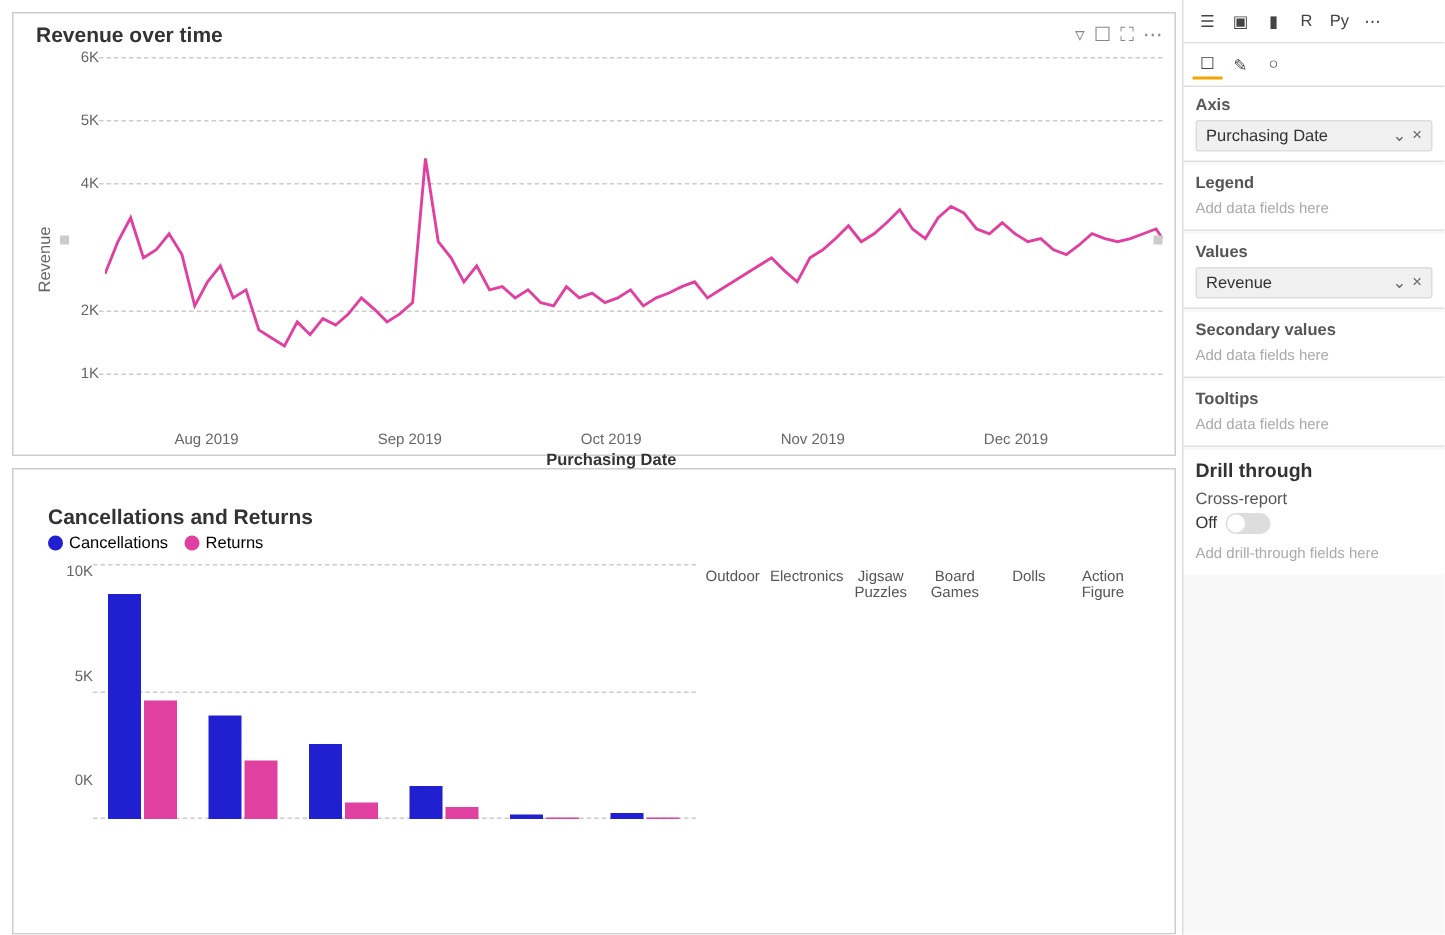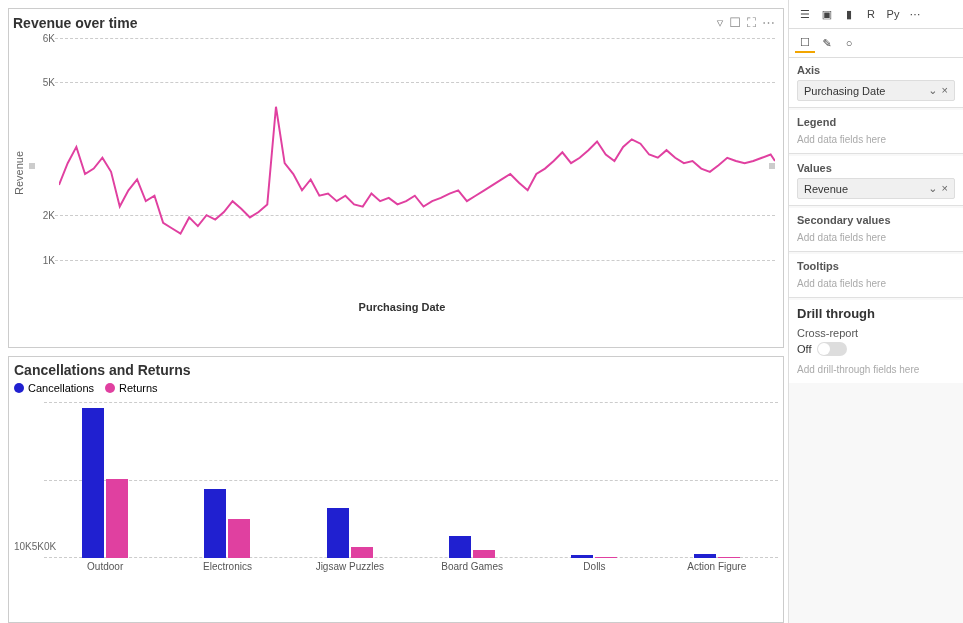--- a/index.html
+++ b/index.html
@@ -1,48 +1,48 @@
 <!DOCTYPE html>
 <html><head>
   <meta charset="utf-8">
   <style>
     * { box-sizing: border-box; margin: 0; padding: 0; }
     body { font-family: 'Segoe UI', Arial, sans-serif; font-size: 12px; background: #fff; display: flex; width: 963px; height: 623px; overflow: hidden; }
 
     .main-content { flex: 1; display: flex; flex-direction: column; padding: 8px 4px 0 8px; overflow: hidden; }
 
     
-    .revenue-chart { border: 1px solid #ccc; margin-bottom: 8px; padding: 6px 8px 4px 4px; position: relative; background: #fff; height: 340px; }
+    .revenue-chart { border: 1px solid #ccc; margin-bottom: 8px; padding: 6px 8px 4px 15px; position: relative; background: #fff; height: 296px; }
     .chart-header { display: flex; align-items: center; justify-content: space-between; margin-bottom: 2px; }
     .chart-title { font-size: 14px; font-weight: 600; color: #333; }
     .chart-icons { display: flex; gap: 6px; color: #888; font-size: 13px; }
     .chart-body { display: flex; height: 280px; }
     .y-axis-label { writing-mode: vertical-rl; transform: rotate(180deg); font-size: 11px; color: #666; margin-right: 4px; display: flex; align-items: center; justify-content: center; }
     .chart-area { flex: 1; display: flex; flex-direction: column; }
     .y-gridlines { flex: 1; position: relative; }
     .y-tick { position: absolute; width: 100%; display: flex; align-items: center; }
     .y-tick-label { font-size: 10px; color: #666; width: 26px; text-align: right; margin-right: 0; }
     .gridline { flex: 1; border-top: 1px dashed #ccc; }
     .line-chart-svg { position: absolute; top: 0; left: 30px; right: 0; bottom: 0; }
     .x-axis { display: flex; justify-content: space-around; padding: 2px 30px 0 30px; }
     .x-tick { font-size: 10px; color: #666; }
     .x-axis-label { text-align: center; font-size: 11px; color: #333; font-weight: 600; margin-top: 2px; }
     .chart-border-indicator { position: absolute; left: 0; top: 50%; width: 6px; height: 6px; background: #ccc; transform: translateY(-50%); }
     .chart-border-indicator-right { position: absolute; right: 0; top: 50%; width: 6px; height: 6px; background: #ccc; transform: translateY(-50%); }
 
     
-    .bar-chart-container { border: 1px solid #ccc; padding: 5px; flex: 1; background: #fff; }
+    .bar-chart-container { border: 1px solid #ccc; padding: 23px; flex: 1; background: #fff; }
     .bar-chart-title { font-size: 14px; font-weight: 600; color: #333; margin-bottom: 4px; }
     .bar-legend { display: flex; gap: 11px; margin-bottom: 8px; font-size: 11px; }
     .legend-item { display: flex; align-items: center; gap: 4px; }
     .legend-dot { width: 10px; height: 10px; border-radius: 50%; }
     .bar-chart-body { display: flex; height: 170px; }
-    .bar-y-axis { display: flex; flex-direction: row; justify-content: space-between; padding-bottom: 20px; width: 30px; align-items: flex-end; }
+    .bar-y-axis { display: flex; flex-direction: column; justify-content: space-between; padding-bottom: 20px; width: 30px; }
     .bar-y-label { font-size: 10px; color: #666; text-align: right; }
-    .bar-area { flex: 1; display: flex; flex-direction: column; }
+    .bar-area { flex: 1; display: flex; flex-direction: row; }
     .bars-row { flex: 1; display: flex; align-items: flex-end; gap: 0; position: relative; }
     .bar-gridlines { position: absolute; top: 0; left: 0; right: 0; bottom: 0; display: flex; flex-direction: column; justify-content: space-between; pointer-events: none; }
     .bar-gridline { border-top: 1px dashed #ccc; width: 100%; }
     .bar-group { display: flex; flex-direction: column; align-items: center; flex: 1; height: 100%; justify-content: flex-end; position: relative; z-index: 1; }
     .bar-pair { display: flex; gap: 2px; align-items: flex-end; }
     .bar { width: 22px; }
     .bar-x-labels { display: flex; }
     .bar-x-label { flex: 1; text-align: center; font-size: 10px; color: #555; padding-top: 3px; }
 
     
@@ -91,35 +91,46 @@
         <div class="y-gridlines">
 
           <div class="y-tick" style="top:0%">
               <span class="y-tick-label">6K</span>
               <div class="gridline"></div>
             </div>
           <div class="y-tick" style="top:16.7%">
               <span class="y-tick-label">5K</span>
               <div class="gridline"></div>
             </div>
+          <div class="y-tick" style="top:33.3%">
+              <span class="y-tick-label">4K</span>
+              <div class="gridline"></div>
+            </div>
           <div class="y-tick" style="top:66.7%">
               <span class="y-tick-label">2K</span>
               <div class="gridline"></div>
             </div>
           <div class="y-tick" style="top:83.3%">
               <span class="y-tick-label">1K</span>
               <div class="gridline"></div>
             </div>
 
           <svg class="line-chart-svg" viewBox="0 0 660 240" preserveAspectRatio="none">
             <polyline fill="none" stroke="#e040a0" stroke-width="1.8" points="0,140 8,120 16,105 24,130 32,125 40,115 48,128 56,160 64,145 72,135 80,155 88,150 96,175 104,180 112,185 120,170 128,178 136,168 144,172 152,165 160,155 168,162 176,170 184,165 192,158 200,68 208,120 216,130 224,145 232,135 240,150 248,148 256,155 264,150 272,158 280,160 288,148 296,155 304,152 312,158 320,155 328,150 336,160 344,155 352,152 360,148 368,145 376,155 384,150 392,145 400,140 408,135 416,130 424,138 432,145 440,130 448,125 456,118 464,110 472,120 480,115 488,108 496,100 504,112 512,118 520,105 528,98 536,102 544,112 552,115 560,108 568,115 576,120 584,118 592,125 600,128 608,122 616,115 624,118 632,120 640,118 648,115 656,112 660,118"></polyline>
           </svg>
 
           <div class="chart-border-indicator"></div>
           <div class="chart-border-indicator-right"></div>
+        </div>
+        <div class="x-axis">
+          <span class="x-tick">Aug 2019</span>
+          <span class="x-tick">Sep 2019</span>
+          <span class="x-tick">Oct 2019</span>
+          <span class="x-tick">Nov 2019</span>
+          <span class="x-tick">Dec 2019</span>
         </div>
         <div class="x-axis-label">Purchasing Date</div>
       </div>
     </div>
   </div>
 
   <div class="bar-chart-container">
     <div class="bar-chart-title">Cancellations and Returns</div>
     <div class="bar-legend">
       <div class="legend-item">

